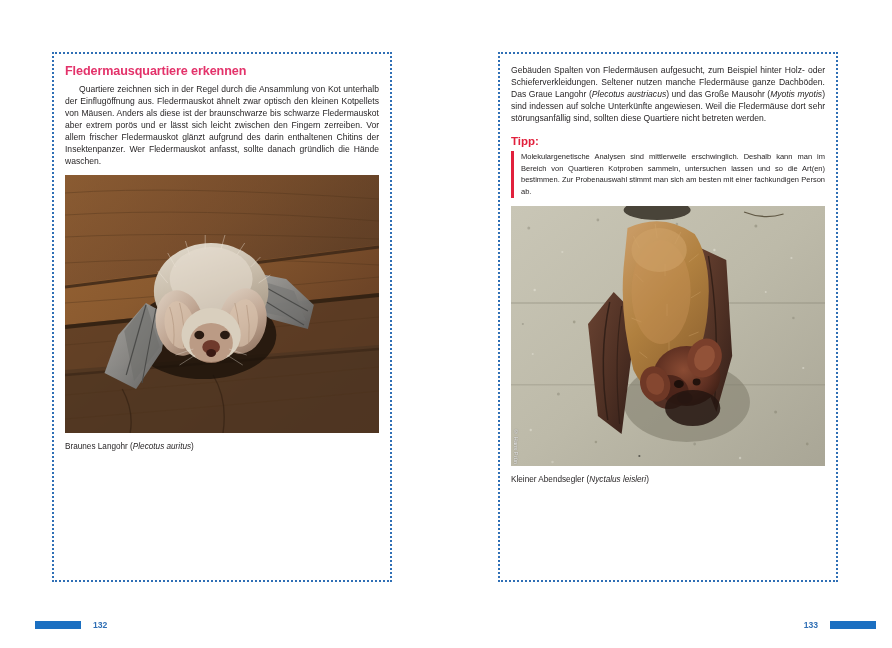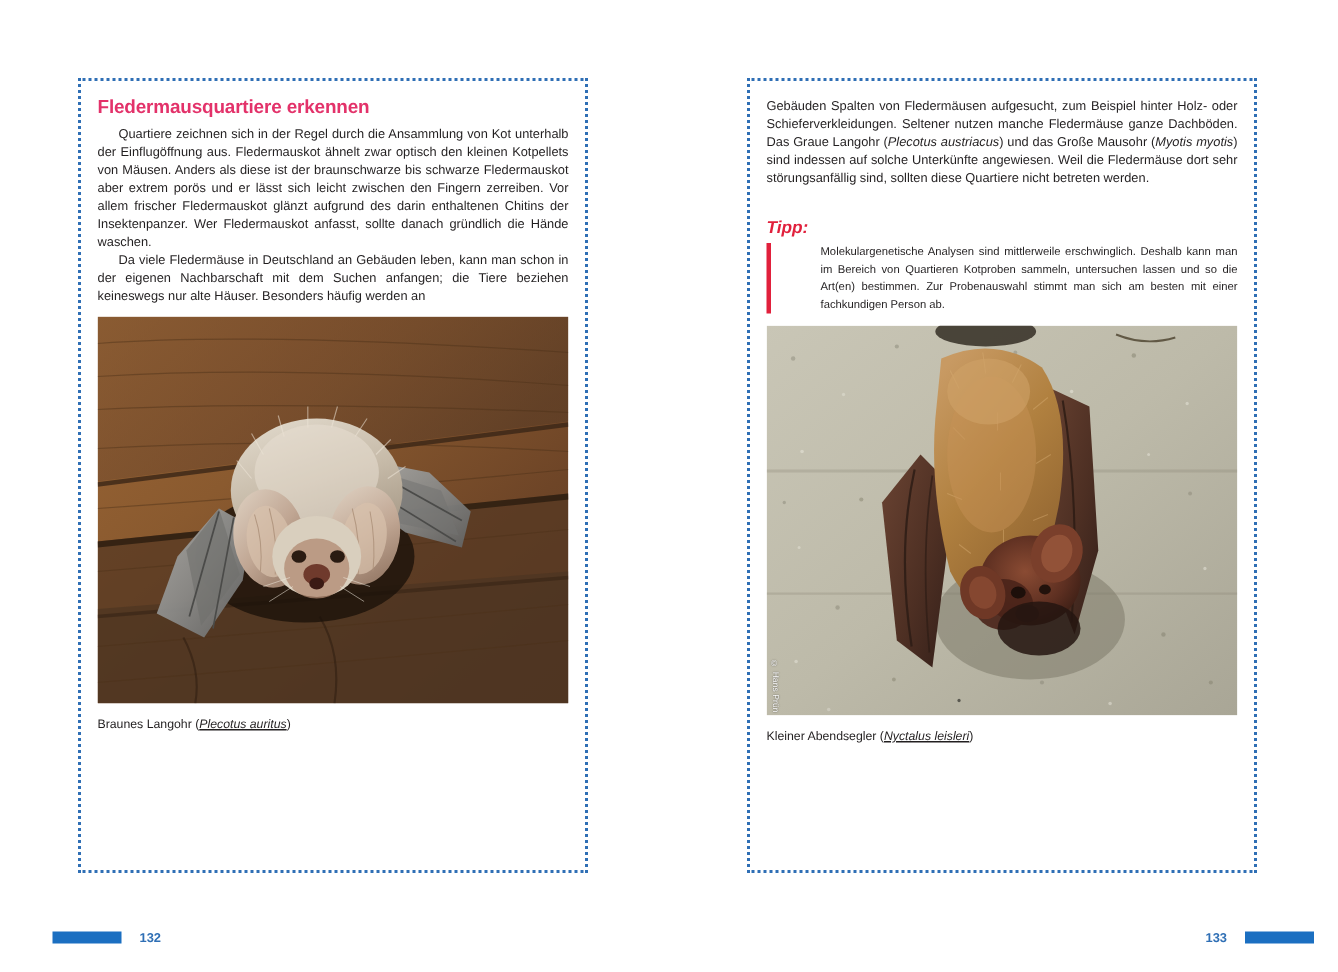--- a/index.html
+++ b/index.html
@@ -45,40 +45,38 @@
     text-justify: inter-word;
     hyphens: manual;
   }
   .body-p.indent { text-indent: 14px; }
   .body-p em { font-style: italic; }
 
   
   .tipp-title {
     color: #e1203c;
     font-size: 11.5px;
-    font-style: italic;
     font-weight: bold;
-    margin: 22px 0 4px 0;
+    margin: 11px 0 4px 0;
   }
   .tipp-box {
     display: flex;
     gap: 7px;
     margin-bottom: 4px;
   }
   .tipp-bar {
     width: 3px;
     background: #e1203c;
     flex: 0 0 3px;
   }
   .tipp-text {
     font-size: 7.5px;
     line-height: 11.6px;
     color: #221f20;
     text-align: justify;
-    margin-left: 26px;
   }
 
   
   .figure {
     position: relative;
     margin-top: 8px;
   }
   .photo {
     position: relative;
     width: 100%;
@@ -96,21 +94,21 @@
     text-orientation: mixed;
     text-shadow: 0 0 1px rgba(0,0,0,.75);
   }
   .credit.right-side { left: 2px; bottom: 2px; }
   .caption {
     font-size: 8.2px;
     color: #221f20;
     margin-top: 8px;
     line-height: 12px;
   }
-  .caption em { font-style: italic; text-decoration: underline; }
+  .caption em { font-style: italic; }
 
   
   .folio {
     position: absolute;
     bottom: 18px;
     display: flex;
     align-items: center;
     gap: 12px;
     font-size: 8.6px;
     color: #2f6fb5;
@@ -130,21 +128,20 @@
 
 <div class="spread">
 
   <div class="page left">
 
     <div class="heading">Fledermausquartiere erkennen</div>
 
 
     <p class="body-p indent">Quartiere zeichnen sich in der Regel durch die Ansammlung von Kot unterhalb der Einflugöffnung aus. Fledermauskot ähnelt zwar optisch den kleinen Kotpellets von Mäusen. Anders als diese ist der braunschwarze bis schwarze Fledermauskot aber extrem porös und er lässt sich leicht zwischen den Fingern zerreiben. Vor allem frischer Fledermauskot glänzt aufgrund des darin enthaltenen Chitins der Insektenpanzer. Wer Fledermauskot anfasst, sollte danach gründlich die Hände waschen.</p>
 
-    <p class="body-p indent">Da viele Fledermäuse in Deutschland an Gebäuden leben, kann man schon in der eigenen Nachbarschaft mit dem Suchen anfangen; die Tiere beziehen keineswegs nur alte Häuser. Besonders häufig werden an</p>
 
     <div class="figure">
       <div class="photo" style="height:258px;">
         <svg viewBox="0 0 318 258" preserveAspectRatio="none" aria-hidden="true">
           <defs>
             <linearGradient id="woodBase" x1="0" y1="0" x2="1" y2="1">
               <stop offset="0%" stop-color="#9a6535"></stop>
               <stop offset="35%" stop-color="#8a5a2f"></stop>
               <stop offset="70%" stop-color="#6e4527"></stop>
               <stop offset="100%" stop-color="#5b3a23"></stop>

